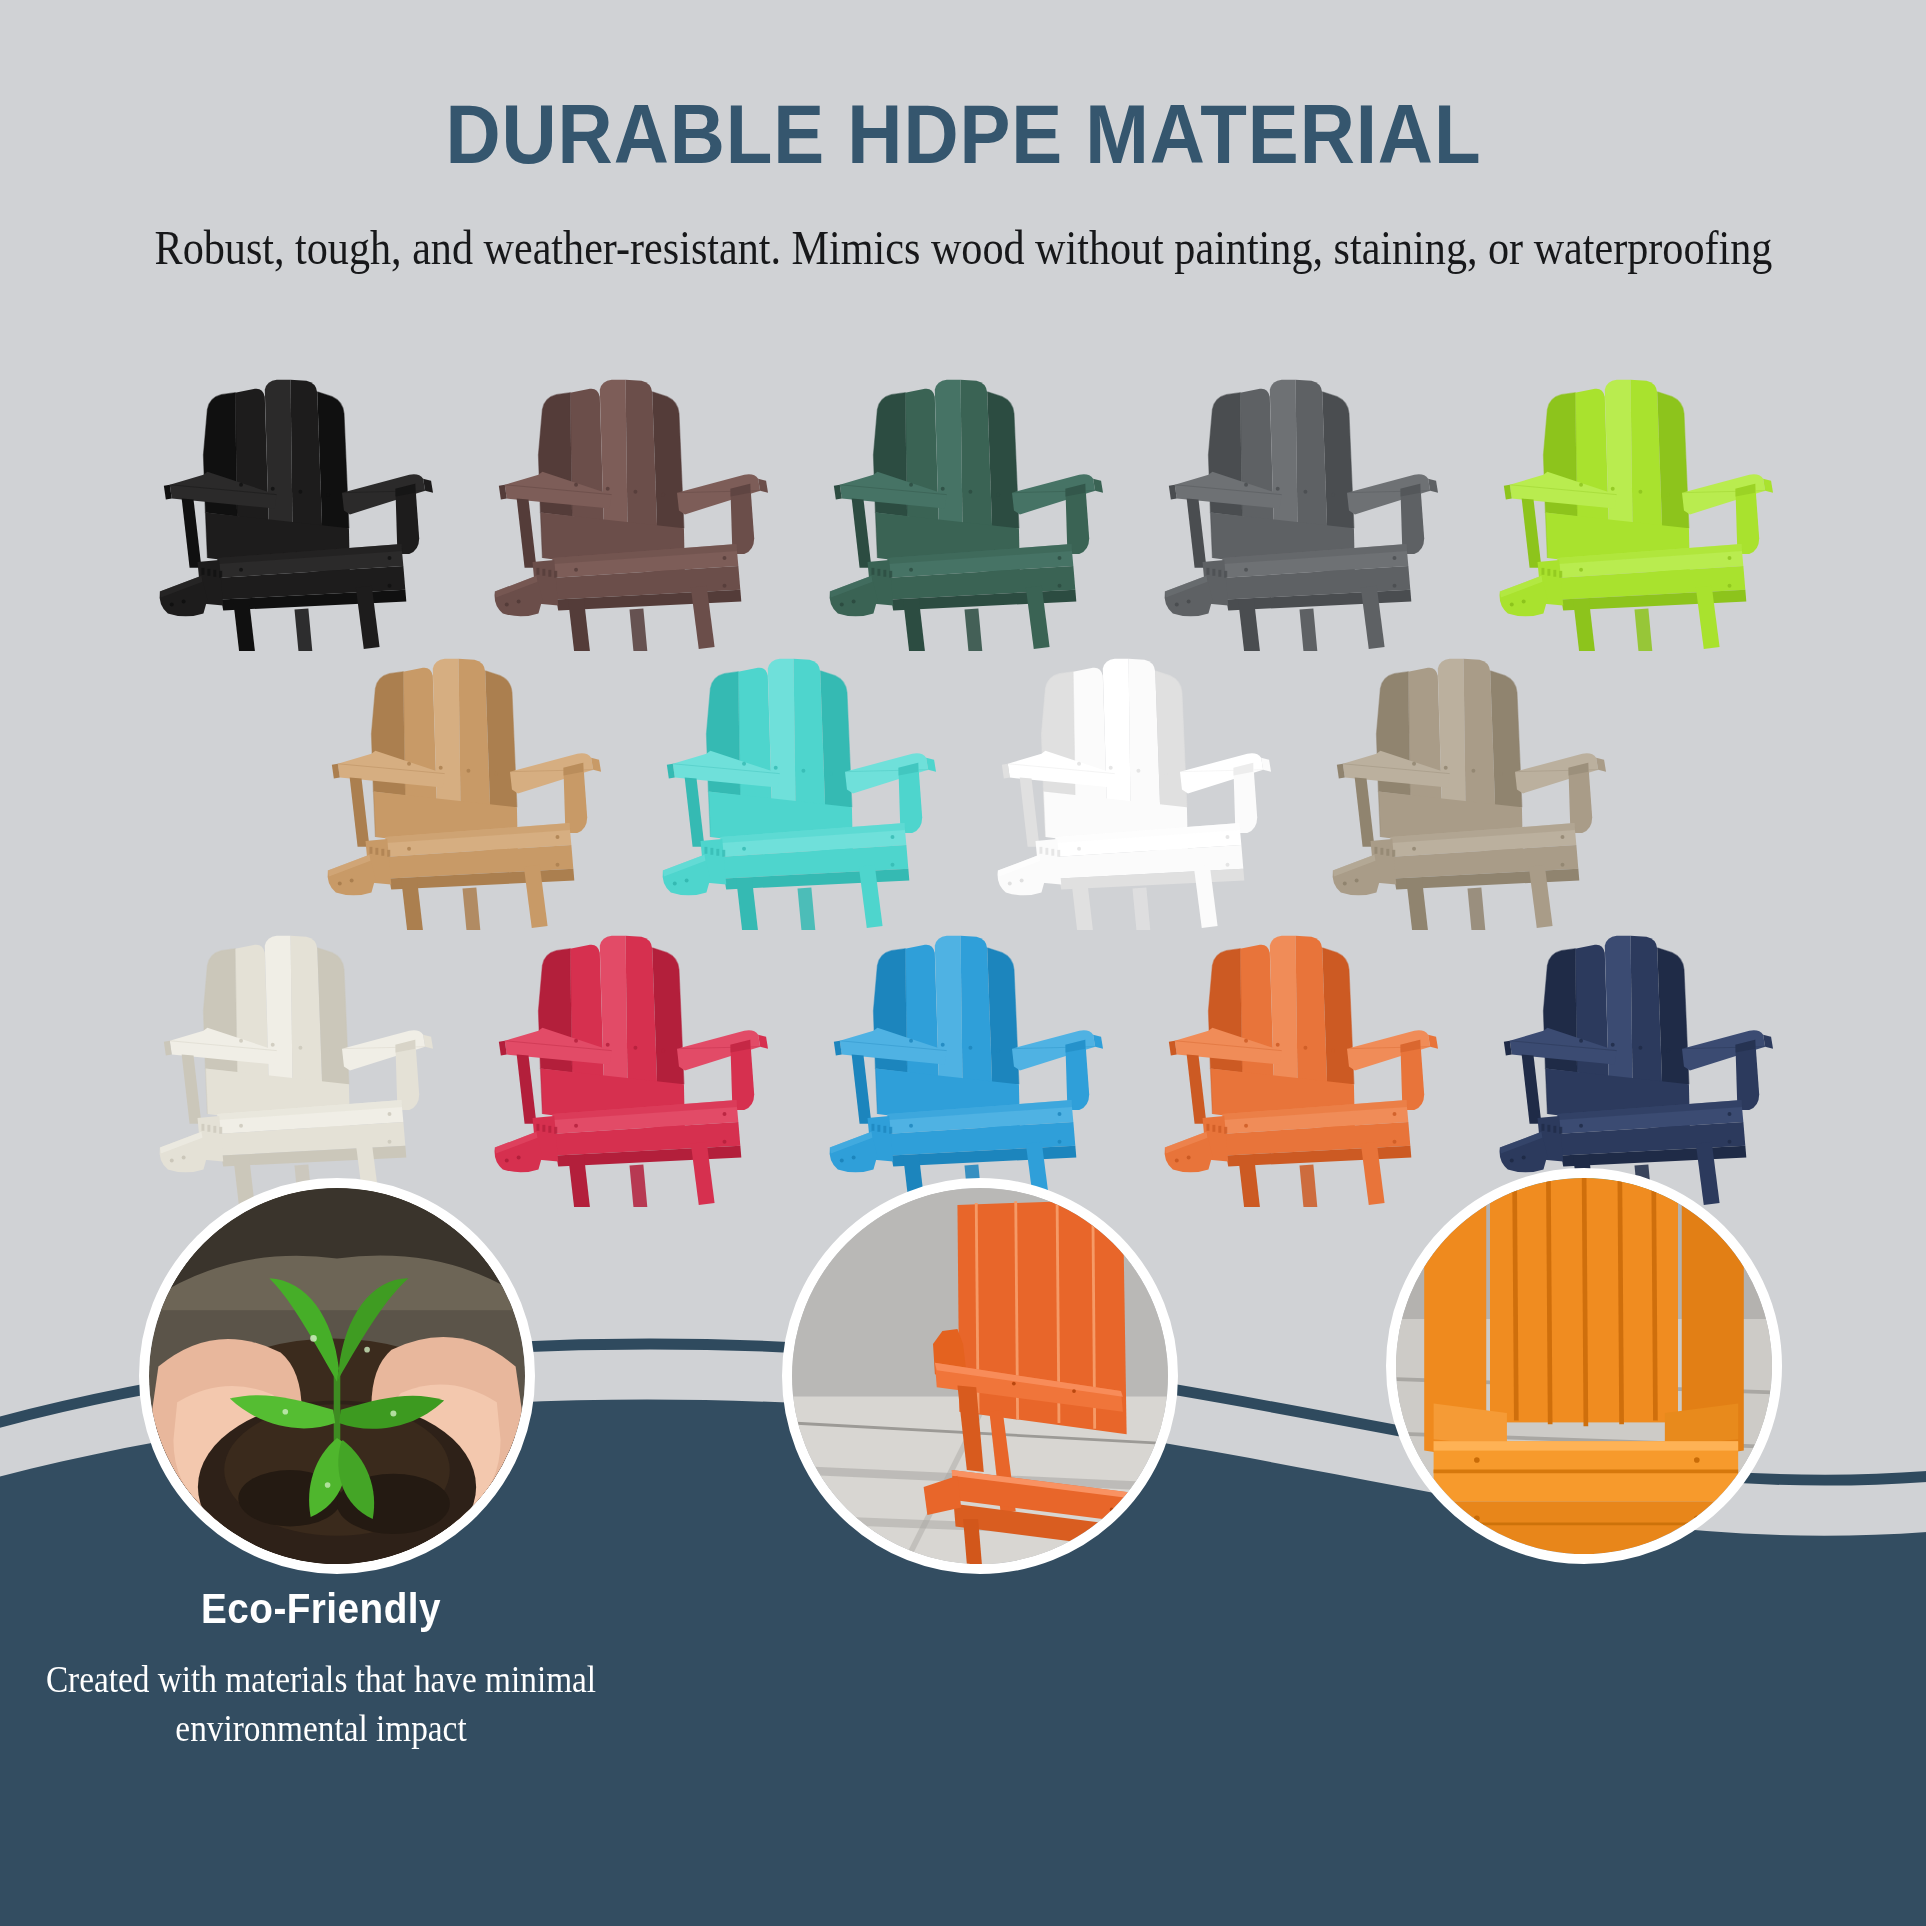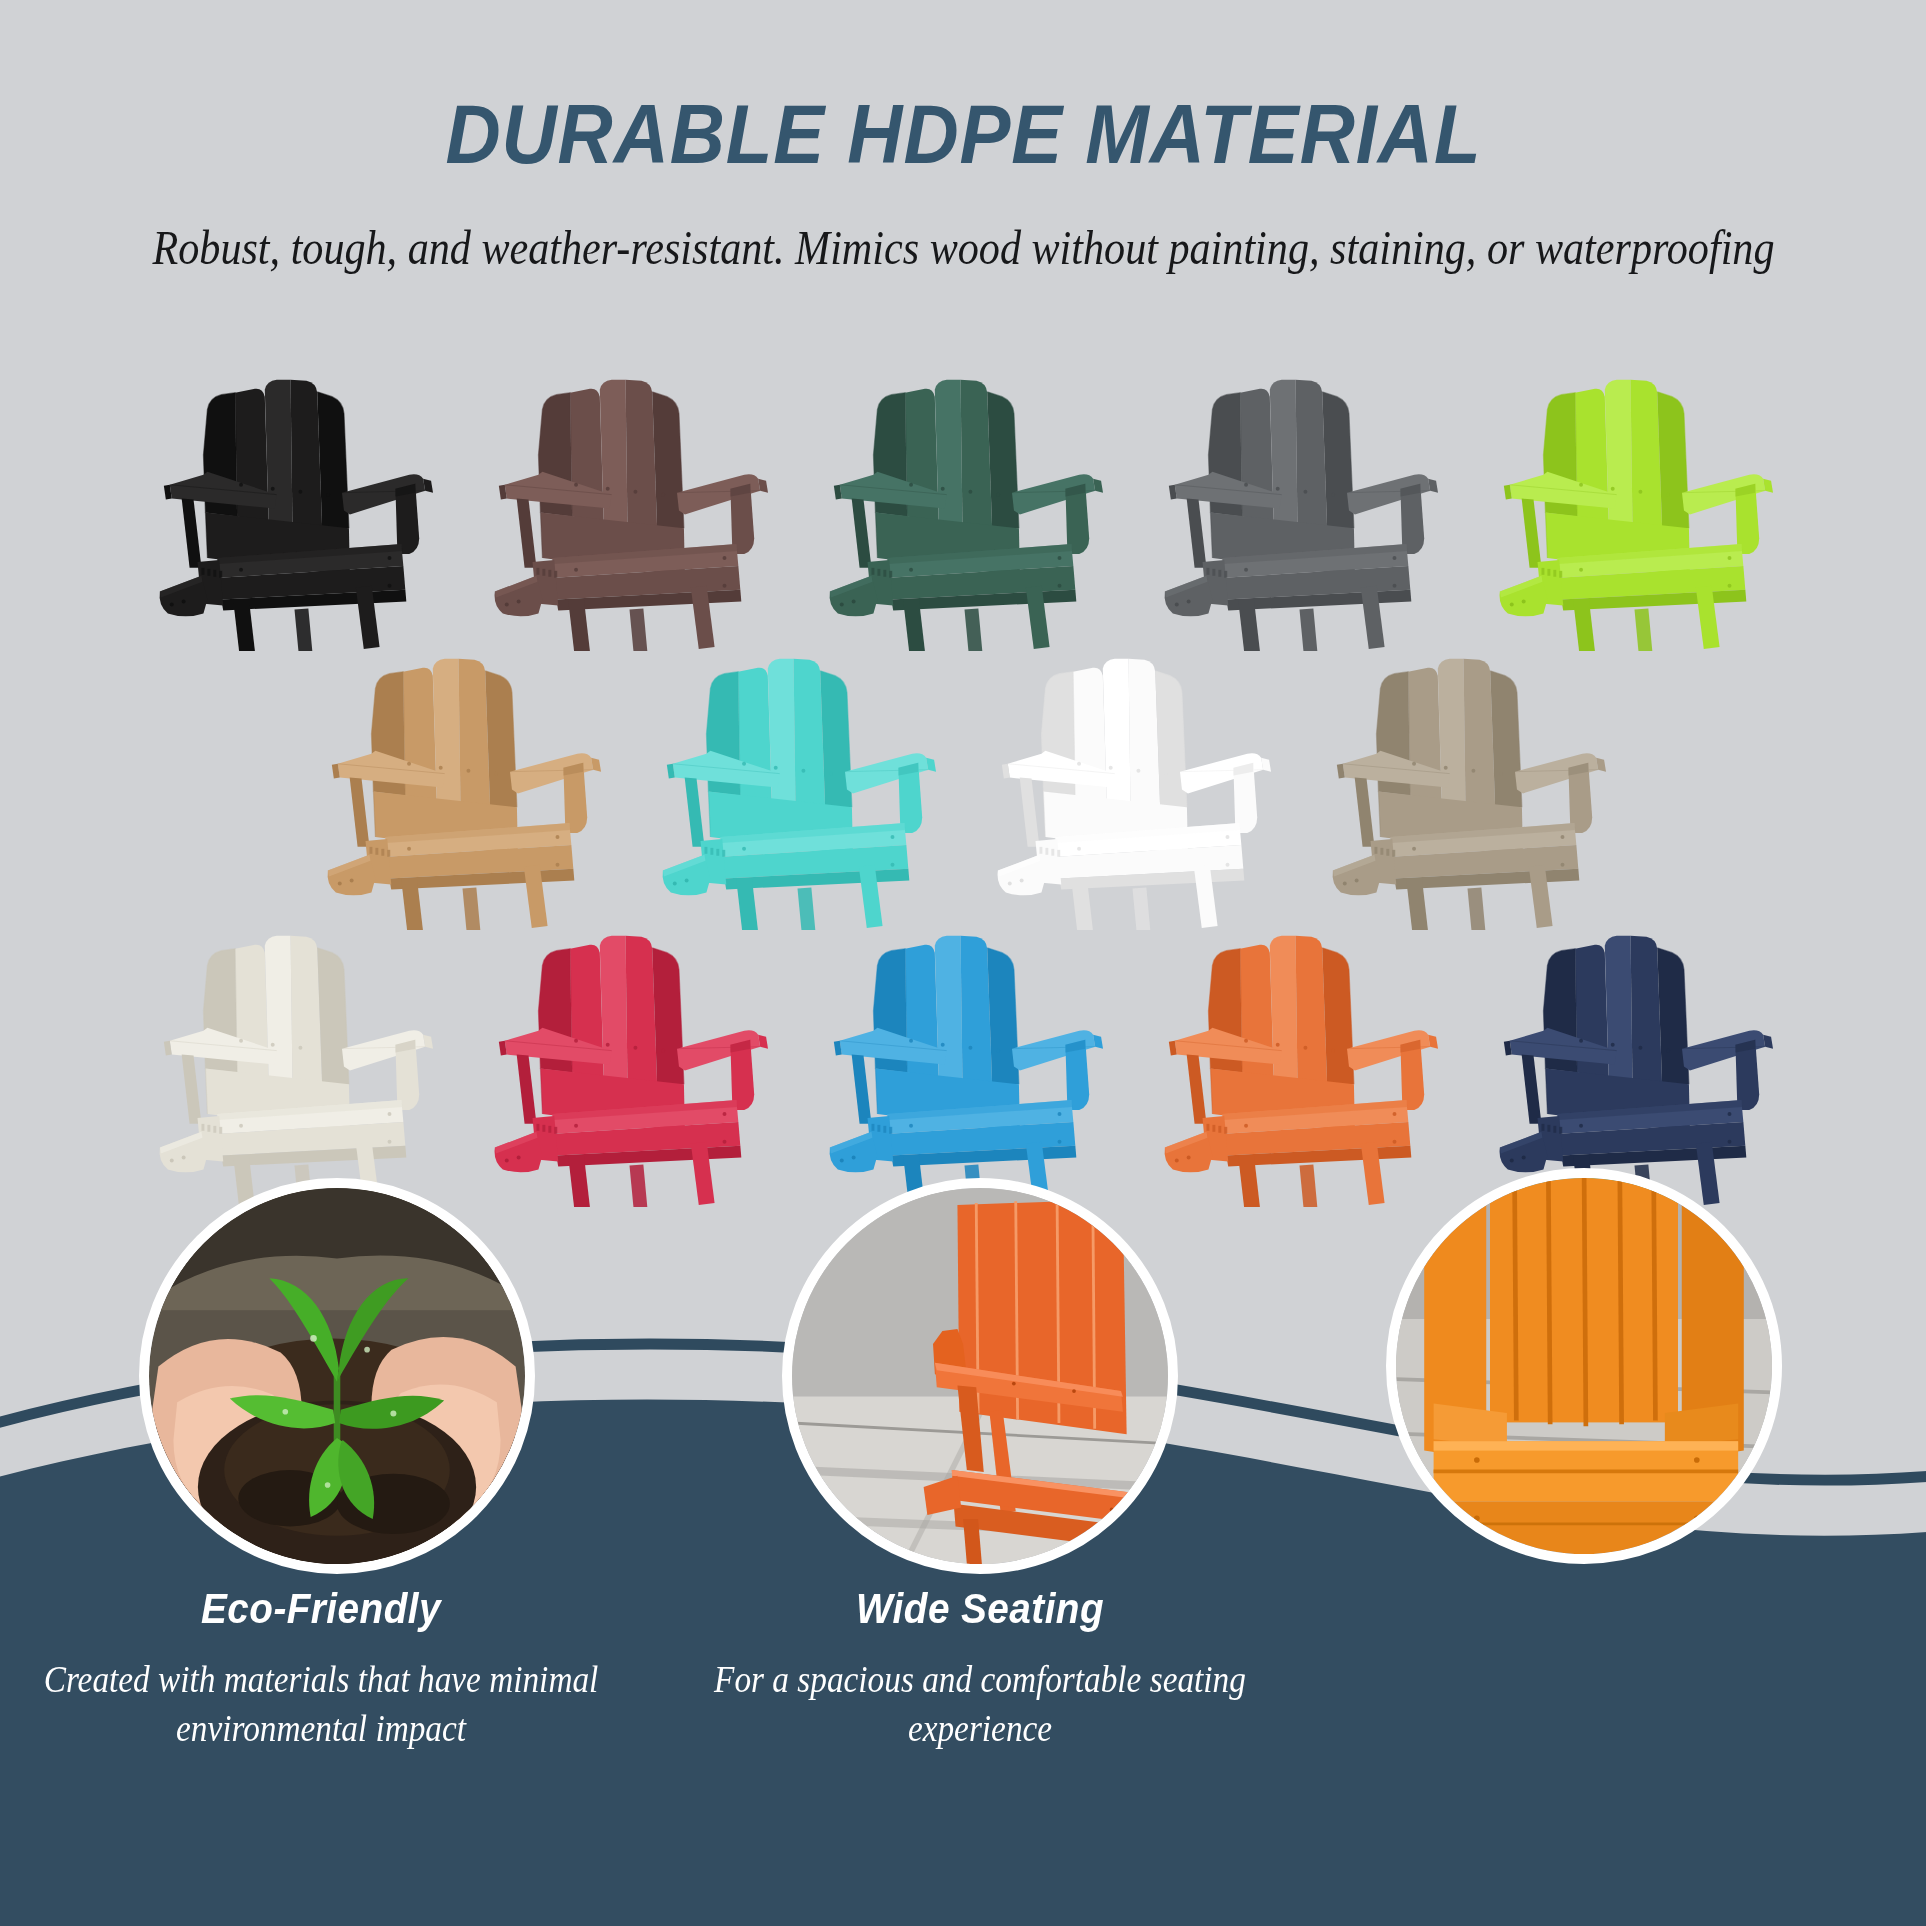--- a/index.html
+++ b/index.html
@@ -2,21 +2,21 @@
 <html><head>
 <meta charset="utf-8">
 <style>
   html,body{margin:0;padding:0;}
   body{
     width:1927px;height:1927px;
     background:#d0d2d5;
     font-family:"Liberation Sans",sans-serif;
     overflow:hidden;position:relative;
   }
-  #root{position:absolute;inset:0;overflow:hidden;font-style:italic;}
+  #root{position:absolute;inset:0;overflow:hidden;}
 
   
   .header{position:absolute;left:0;top:0;width:1927px;text-align:center;}
   .title{
     margin:0;padding-top:87px;
     font-family:"Liberation Sans",sans-serif;
     font-size:83px;font-weight:700;letter-spacing:1px;
     color:#35566e;
     transform:scaleX(0.92);
   }
@@ -1108,22 +1108,18 @@
 
   <div class="footer">
     <div class="feature-row">
 
       <div class="feature">
         <p class="feature-title">Eco-Friendly</p>
         <p class="feature-desc">Created with materials that have minimal environmental impact</p>
       </div>
 
 
-      <div class="feature">
-        <p class="feature-title">Wide Seating</p>
-        <p class="feature-desc">For a spacious and comfortable seating experience</p>
-      </div>
 
     </div>
   </div>
 
 </div>
 
 
 </body></html>

